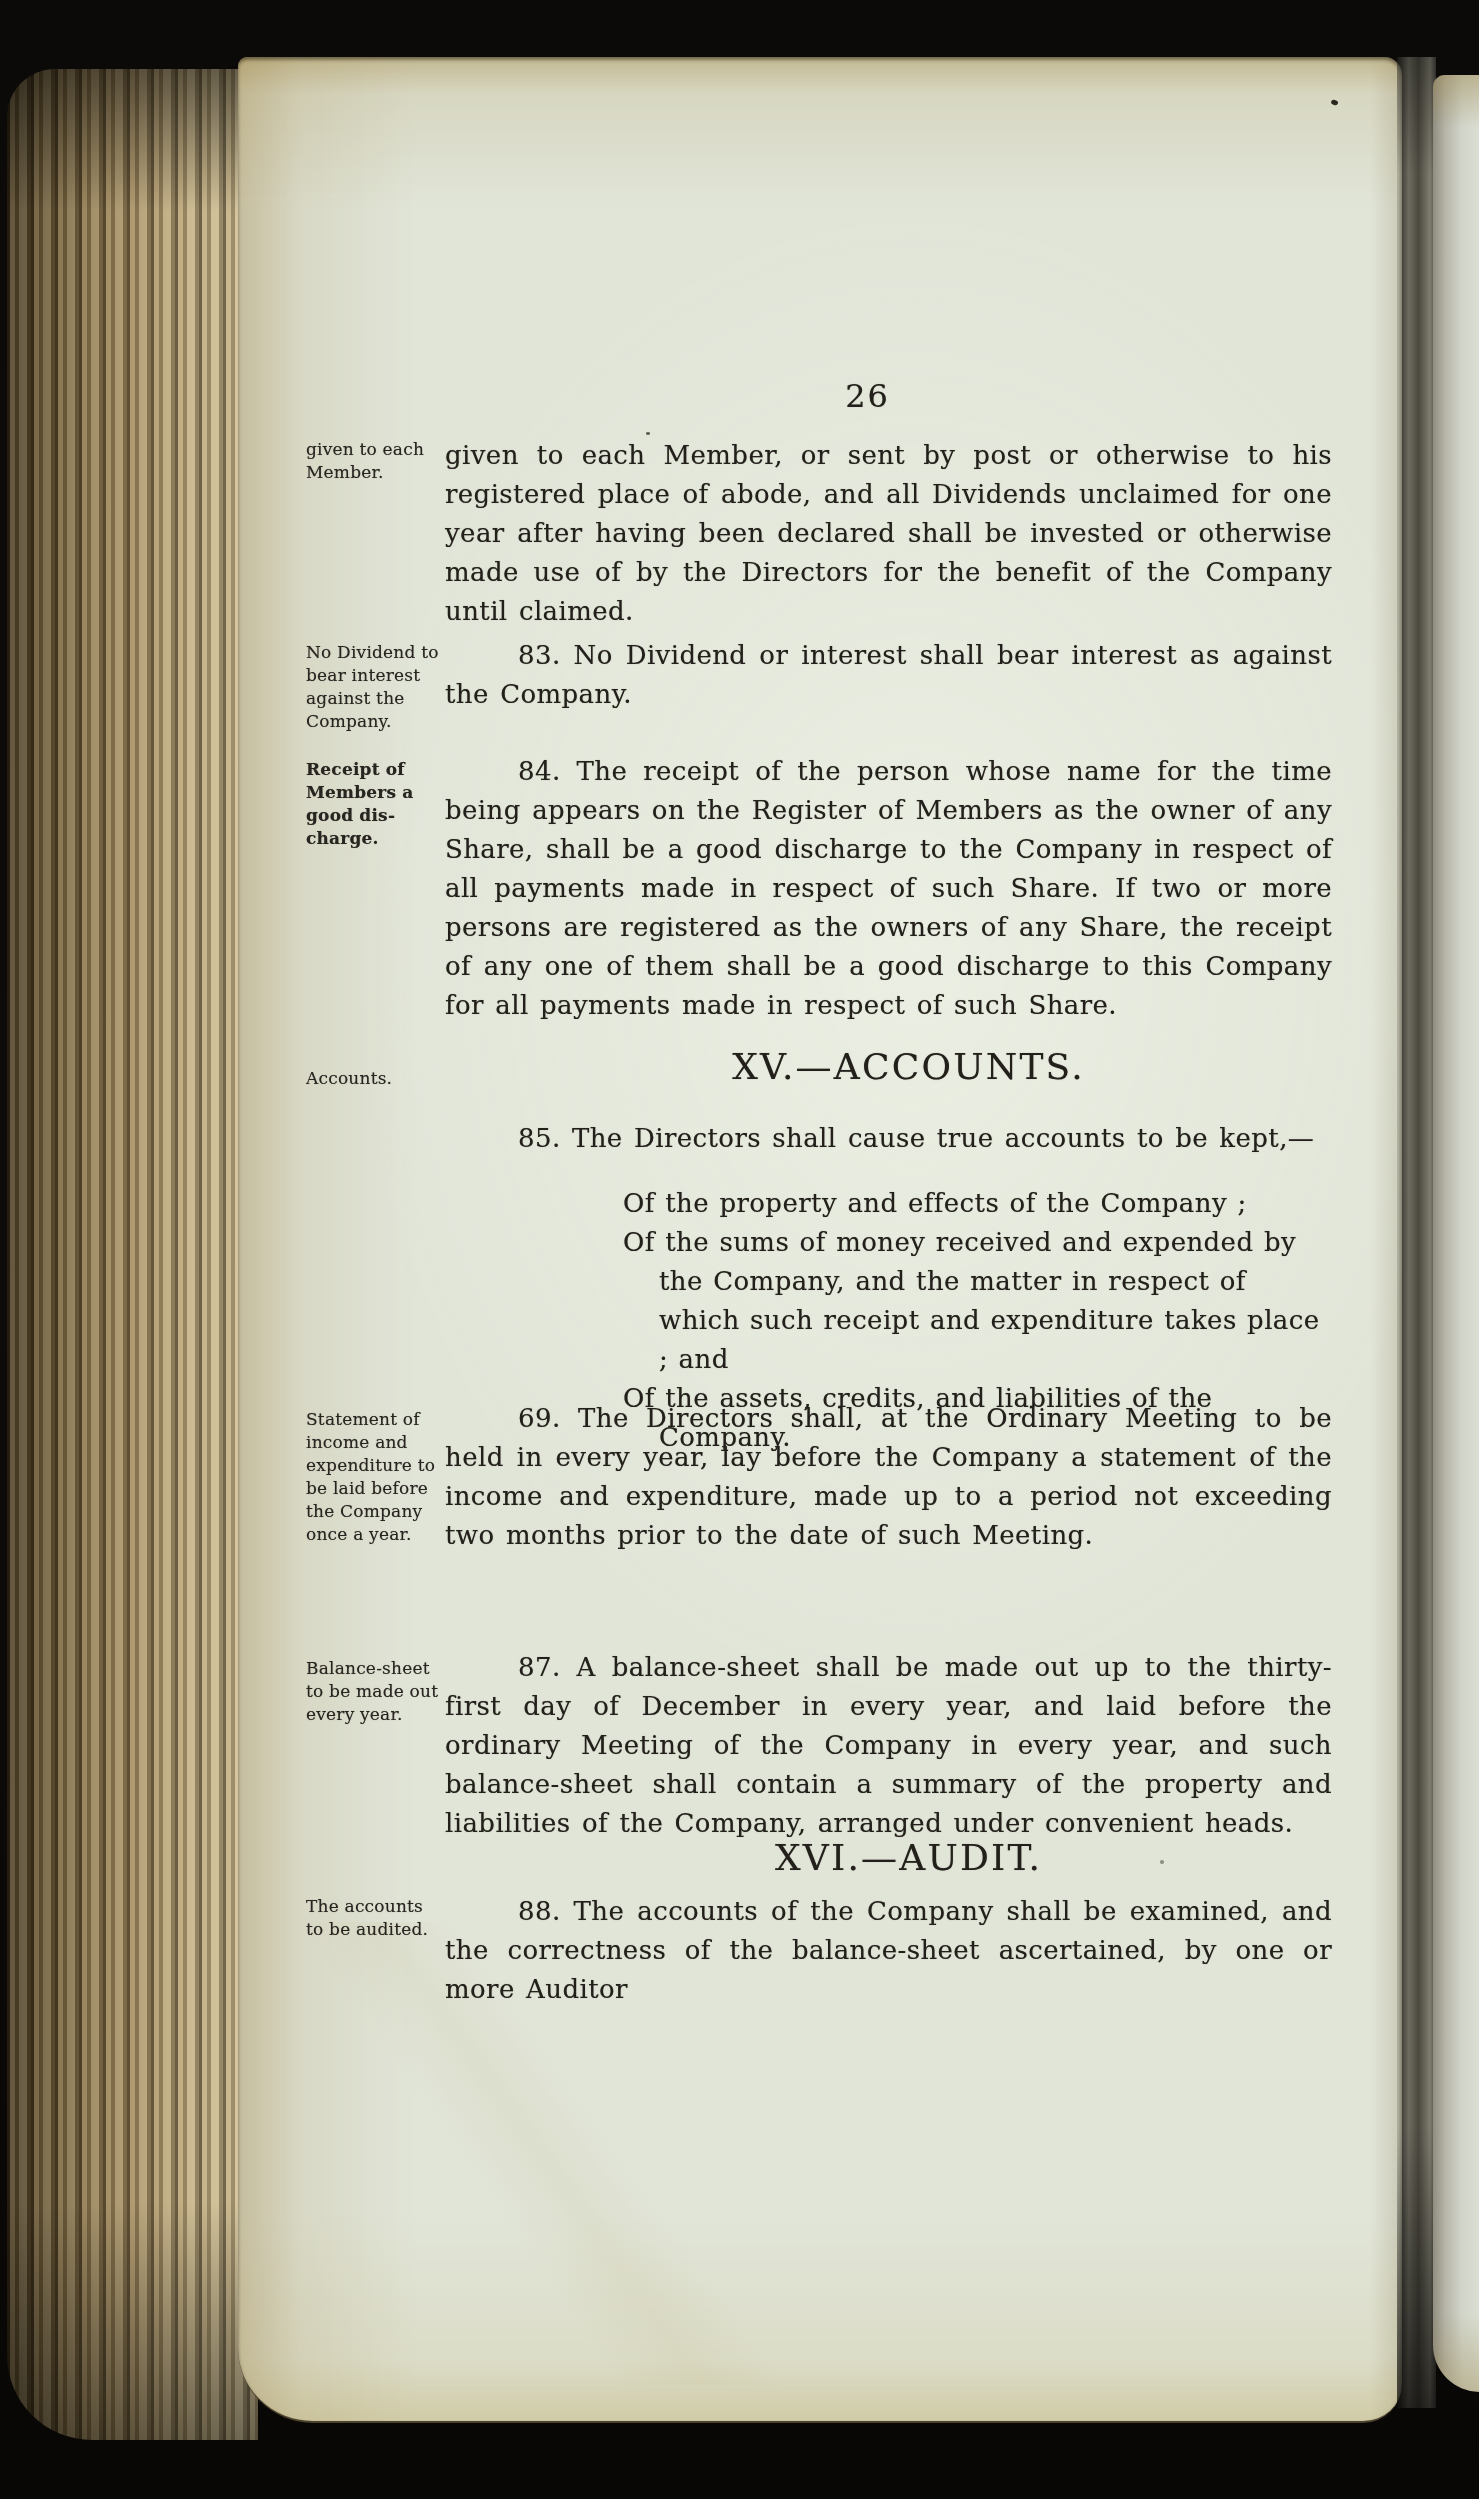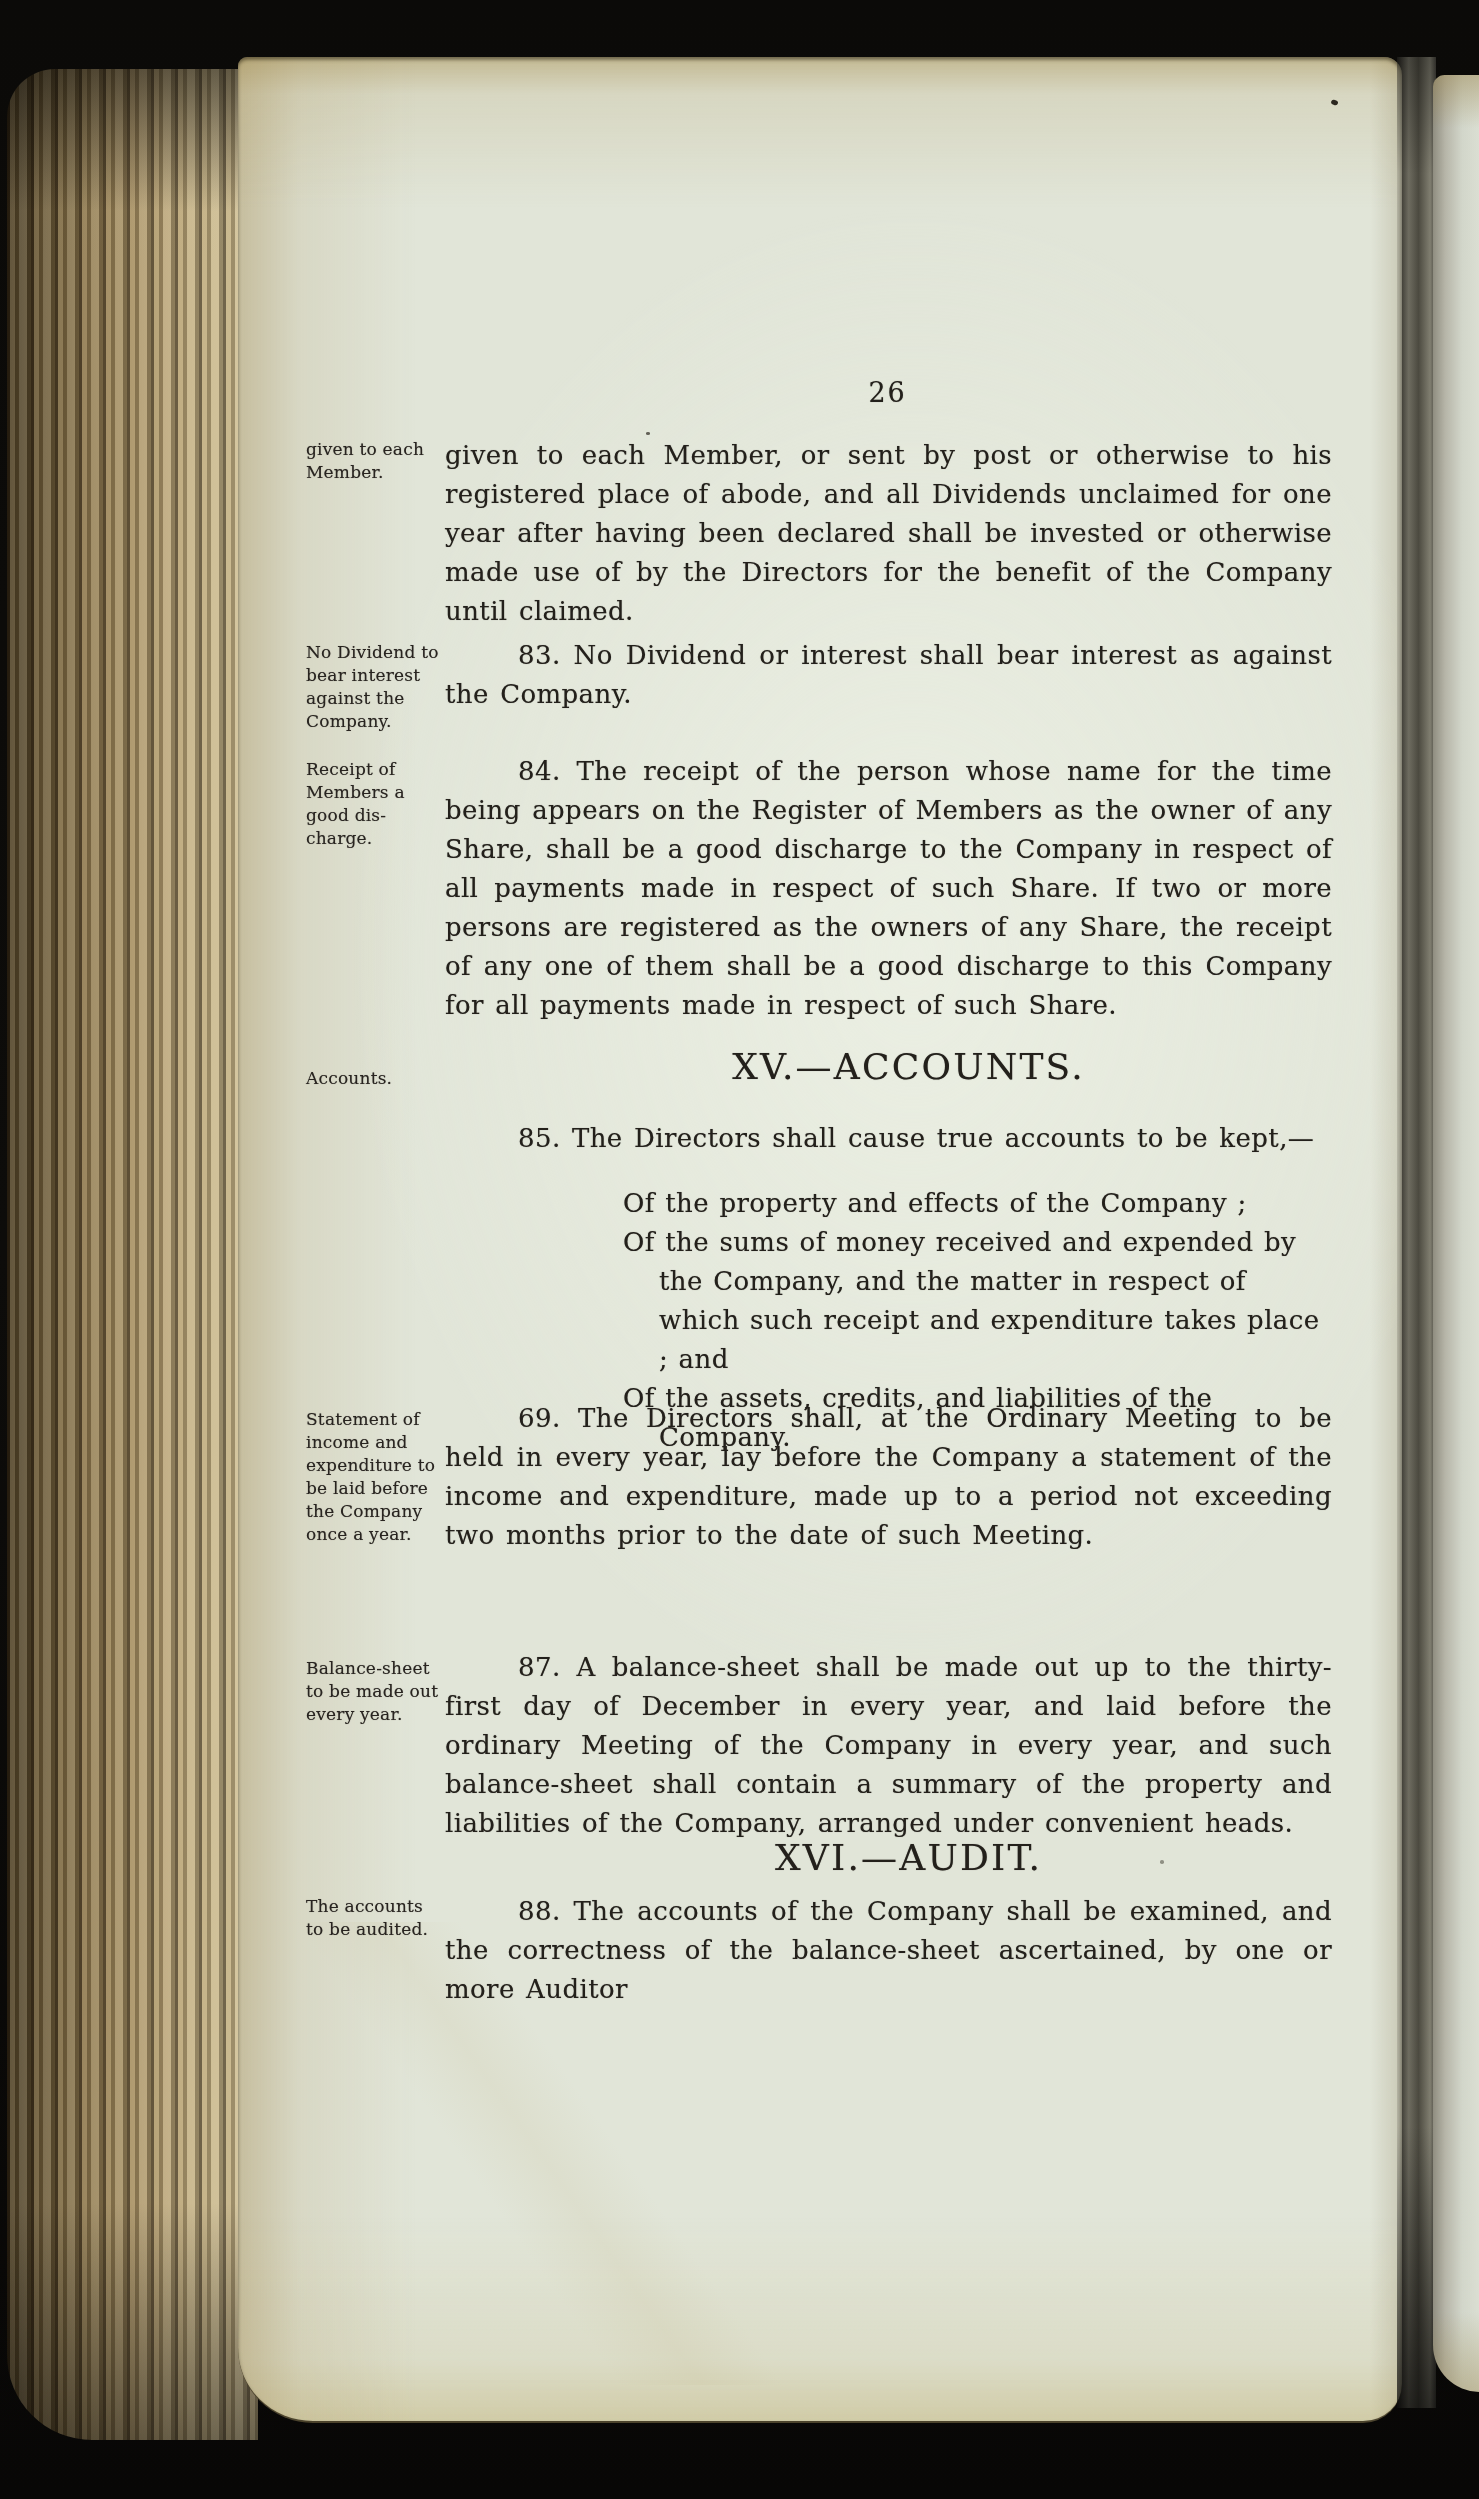--- a/index.html
+++ b/index.html
@@ -59,22 +59,22 @@
       linear-gradient(90deg,#8f8d80 0%,#b6b5a8 26%,#d2d6ca 62%,#dbdfd3 100%);
   }
   
   .speck{position:absolute; background:#2c2820; border-radius:50%;}
   .speck.s1{left:1331px; top:100px; width:7.1px; height:5.3px; transform:rotate(18deg);}
   .speck.s2{left:646px; top:432px; width:3.6px; height:2.7px; opacity:.7;}
   .speck.s3{left:1160px; top:1860px; width:3.6px; height:3.6px; opacity:.45;}
   
   .txt{position:absolute; color:#23201b; text-shadow:0 0 0.9px rgba(35,32,27,0.45);}
   .pageno{
-    left:445px; top:377px; width:885px; text-align:center;
-    font-size:27px; letter-spacing:1.8px;
+    left:425px; top:377px; width:885px; text-align:center;
+    font-size:32px; letter-spacing:1.8px;
   }
   .para{
     left:445px; width:887px;
     font-size:26px; line-height:39px; text-align:justify;
     word-spacing:2.7px; letter-spacing:0.4px;
   }
   .para.indent{text-indent:73px;}
   .note{
     left:306px; width:135px;
     font-size:17px; line-height:23px; color:#282420;
@@ -85,21 +85,21 @@
     font-size:36px; letter-spacing:2.2px; line-height:39px;
   }
   .acct-list{
     left:623px; width:710px; list-style:none; margin:0; padding:0;
     font-size:26px; line-height:39px; word-spacing:1.8px; letter-spacing:0.4px;
   }
   .acct-list li{padding-left:36px; text-indent:-36px;}
   
   #n0{top:438px;}  #p0{top:436px;}
   #n1{top:641px;}  #p1{top:636px;}
-  #n2{top:758px;}  #p2{top:752px;}
+  #n2{top:758px;font-weight:bold;}  #p2{top:752px;}
   #hAccounts{top:1047px;}
   #n3{top:1067px;} #p3{top:1119px;}
   #acctList{top:1184px;}
   #n4{top:1408px;} #p4{top:1399px;}
   #n5{top:1657px;} #p5{top:1648px;}
   #hAudit{top:1838px;}
   #n6{top:1895px;} #p6{top:1892px;}
 </style>
 </head>
 <body>

